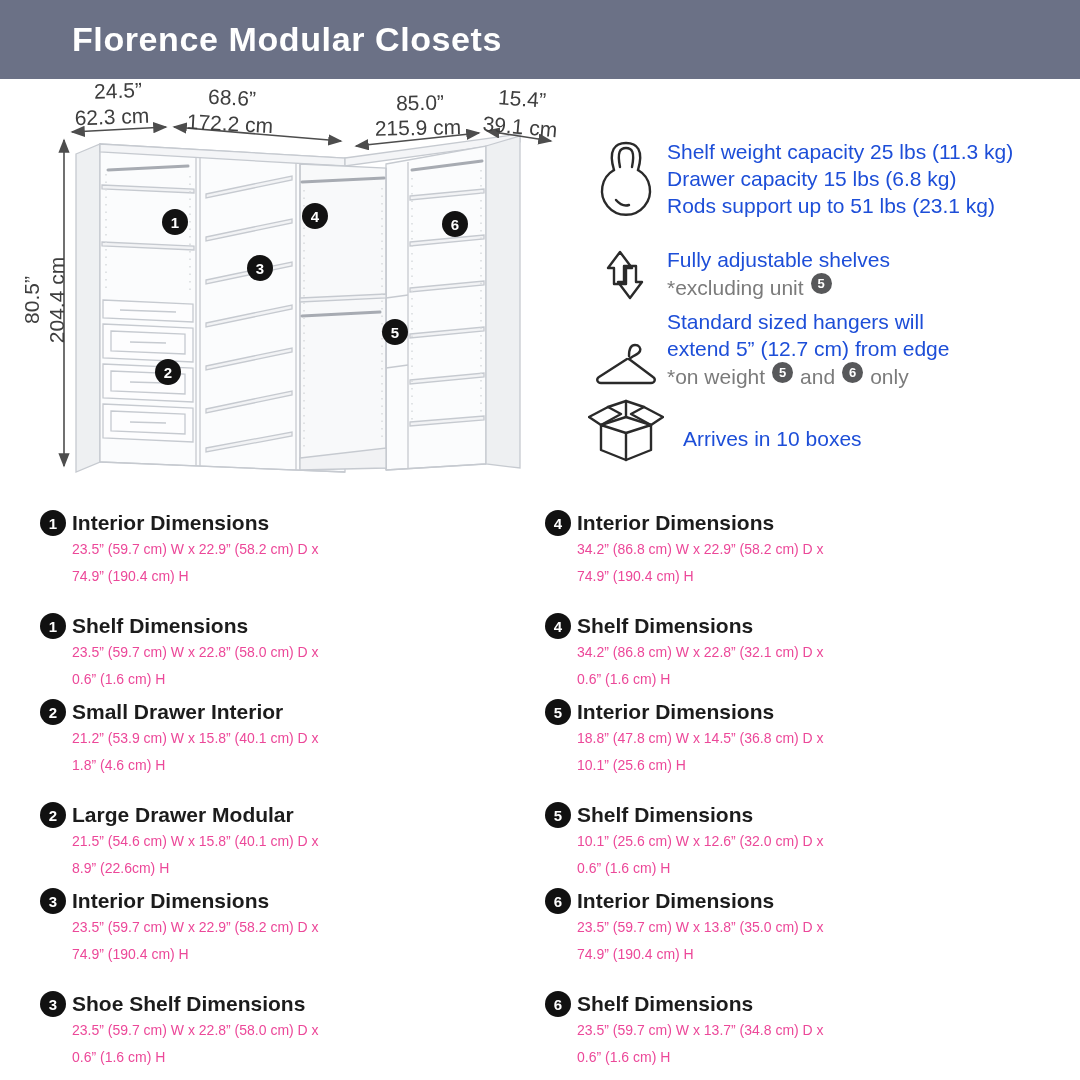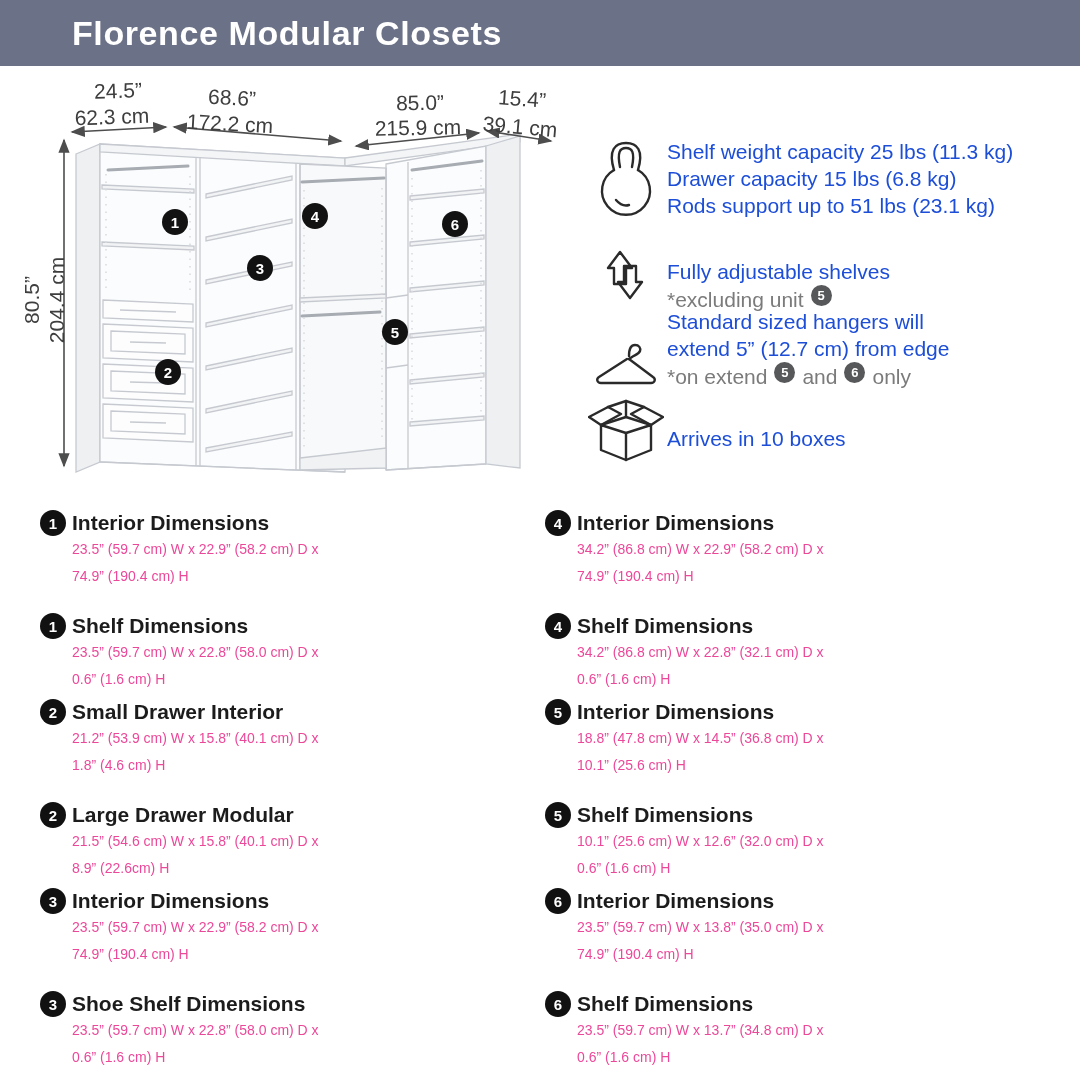--- a/index.html
+++ b/index.html
@@ -4,21 +4,21 @@
 <style>
   html,body{margin:0;padding:0;}
   body{
     width:1080px;height:1080px;position:relative;overflow:hidden;
     background:#ffffff;
     font-family:"Liberation Sans","DejaVu Sans",sans-serif;
     -webkit-font-smoothing:antialiased;
   }
   
   .header{
-    position:absolute;left:0;top:0;width:1080px;height:66px;
+    position:absolute;left:0;top:0;width:1080px;height:79px;
     background:#6b7186;display:flex;align-items:center;
   }
   .header h1{
     margin:0 0 0 72px;color:#ffffff;font-size:34px;font-weight:700;
     letter-spacing:.6px;
   }
   
   .diagram{position:absolute;left:0;top:70px;width:575px;height:420px;}
   .closet-svg{position:absolute;left:0;top:0;}
   .dim-label{
@@ -207,62 +207,62 @@
   </div>
 </div>
 
 <div class="feature-row" style="left:585px;top:244px;">
   <div class="f-iconbox">
     <svg width="56" height="62" viewBox="0 0 56 62">
       <path class="icon-stroke" d="M10,24 L22,8 L34,24 L28,24 L28,40 L16,40 L16,24 Z" stroke-width="2"></path>
       <path class="icon-stroke" d="M26,38 L26,22 L38,22 L38,38 L44,38 L32,54 L20,38 Z" stroke-width="2"></path>
     </svg>
   </div>
-  <div class="f-text" style="padding-top:2px;margin-top:12px;">
+  <div class="f-text" style="padding-top:2px;">
     <div class="f-line">Fully adjustable shelves</div>
     <div class="f-note">
       <span>*excluding unit</span>
       <span class="note-badge">5</span>
     </div>
   </div>
 </div>
 
 <div class="feature-row" style="left:585px;top:308px;">
   <div class="f-iconbox" style="align-items:flex-end;padding-bottom:12px;">
     <svg width="68" height="84" viewBox="0 0 68 84">
       <path class="icon-stroke" d="M37,48 C37,41 39,37 43,37 C47,37 49,40 48,43 C47,46 43,47 40,49 L37,51" stroke-width="2"></path>
       <path class="icon-stroke" d="M35,51 L7,69 C4,71 5,75 9,75 L59,75 C63,75 64,71 61,69 L37,51" stroke-width="2"></path>
     </svg>
   </div>
   <div class="f-text">
     <div class="f-line">Standard sized hangers will</div>
     <div class="f-line">extend 5” (12.7 cm) from edge</div>
     <div class="f-note">
-      <span>*on extend</span>
+      <span>*on weight</span>
       <span class="note-badge">5</span>
       <span>and</span>
       <span class="note-badge">6</span>
       <span>only</span>
     </div>
   </div>
 </div>
 
 <div class="feature-row" style="left:585px;top:398px;align-items:center;">
   <div class="f-iconbox">
     <svg width="76" height="66" viewBox="0 0 76 66">
       <path class="icon-stroke" d="M13,27 L38,35 L63,27 L63,52 L38,62 L13,52 Z" stroke-width="1.8"></path>
       <path class="icon-stroke" d="M38,35 L38,62" stroke-width="1.8"></path>
       <path class="icon-stroke" d="M13,27 L38,19 L63,27" stroke-width="1.8"></path>
       <path class="icon-stroke" d="M13,27 L1,19 L20,9 L33,16 Z" stroke-width="1.8"></path>
       <path class="icon-stroke" d="M63,27 L75,19 L56,9 L43,16 Z" stroke-width="1.8"></path>
       <path class="icon-stroke" d="M20,9 L38,3 L56,9" stroke-width="1.8"></path>
       <path class="icon-stroke" d="M38,3 L38,19" stroke-width="1.8"></path>
     </svg>
   </div>
-  <div class="f-text" style="padding-top:14px;">
+  <div class="f-text" style="padding-top:14px;margin-left:16px;">
     <div class="f-line">Arrives in 10 boxes</div>
   </div>
 </div>
 
 <div class="specs">
 
   <div class="spec-col left">
     <div class="spec-item">
       <div class="spec-badge">1</div>
       <div class="spec-body">

